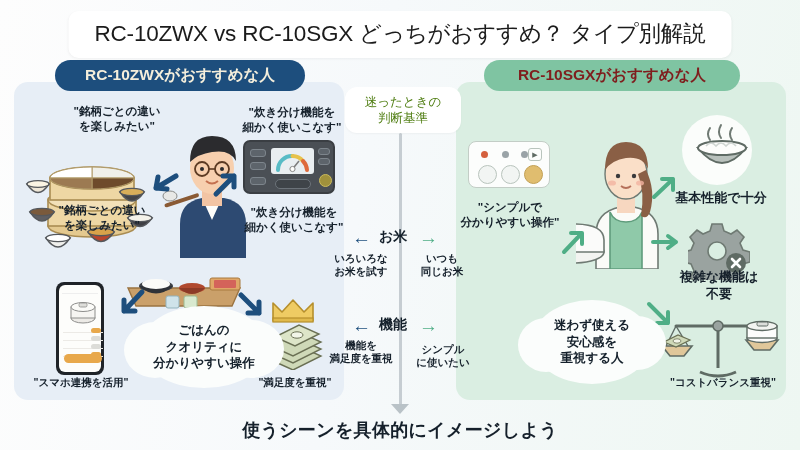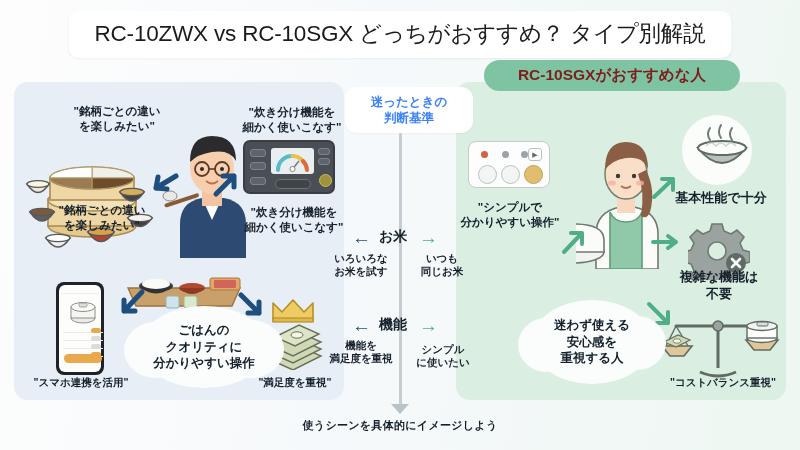--- a/index.html
+++ b/index.html
@@ -38,24 +38,24 @@
 
   
   .cap {
     position: absolute; font-size: 11.5px; font-weight: bold; color: #15202b;
     line-height: 1.28; text-align: center; white-space: pre-line; z-index: 5;
   }
   .cap-sm { font-size: 10.5px; font-weight: bold; }
 
   
   .judge-box {
-    position: absolute; left: 345px; top: 87px; width: 128px; height: 46px;
+    position: absolute; left: 345px; top: 87px; width: 116px; height: 46px;
     background: #ffffff; border-radius: 12px;
     display: flex; align-items: center; justify-content: center;
-    font-size: 12.5px; font-weight: bold; color: #3b82f6; line-height: 1.3;
+    font-size: 12.5px; font-weight: normal; color: #4d7c0f; line-height: 1.3;
     text-align: center; white-space: pre-line; z-index: 7;
     box-shadow: 0 1px 2px rgba(0,0,0,.04);
   }
   .divider {
     position: absolute; left: 399px; top: 133px; width: 3px; height: 275px;
     background: #c6cdd2; border-radius: 2px; z-index: 3;
   }
   .down-tri {
     position: absolute; left: 391px; top: 404px;
     width: 0; height: 0; border-left: 9px solid transparent;
@@ -68,21 +68,21 @@
   }
   .arrow-l, .arrow-r {
     position: absolute; z-index: 7; font-size: 19px; font-weight: bold; line-height: 1;
   }
   .arrow-l { color: #1d4e7d; }
   .arrow-r { color: #4fae86; }
 
   
   .footer {
     position: absolute; left: 0; right: 0; top: 418px; text-align: center;
-    font-size: 11px; font-weight: bold; color: #15202b; letter-spacing: .3px;
+    font-size: 18px; font-weight: bold; color: #15202b; letter-spacing: .3px;
   }
 
   
   .cloud {
     position: absolute; background: #fbfdfc; border-radius: 50%;
     display: flex; align-items: center; justify-content: center; z-index: 8;
   }
   .cloud::before, .cloud::after {
     content: ""; position: absolute; background: #fbfdfc; border-radius: 50%;
   }
@@ -169,20 +169,21 @@
 </head>
 <body>
 
 <div class="stage">
 
   <div class="title-bar">
     <span class="title-text">RC-10ZWX vs RC-10SGX どっちがおすすめ？ タイプ別解説</span>
   </div>
 
   <div class="panel panel-left"></div>
+  <div class="pill pill-left">RC-10ZWXがおすすめな人</div>
 
   <div class="food-spread">
     <svg width="145" height="120" viewBox="0 0 145 120">
 
       <ellipse cx="68" cy="86" rx="44" ry="11" fill="#e4c98f" stroke="#a98c52" stroke-width="1.6"></ellipse>
       <rect x="24" y="60" width="88" height="26" fill="#eed7a4" stroke="#a98c52" stroke-width="1.6"></rect>
       <ellipse cx="68" cy="60" rx="44" ry="11" fill="#f2e0b8" stroke="#a98c52" stroke-width="1.6"></ellipse>
       <rect x="26" y="38" width="84" height="22" fill="#eed7a4" stroke="#a98c52" stroke-width="1.6"></rect>
       <ellipse cx="68" cy="38" rx="42" ry="11" fill="#f6e9c9" stroke="#a98c52" stroke-width="1.6"></ellipse>
 

